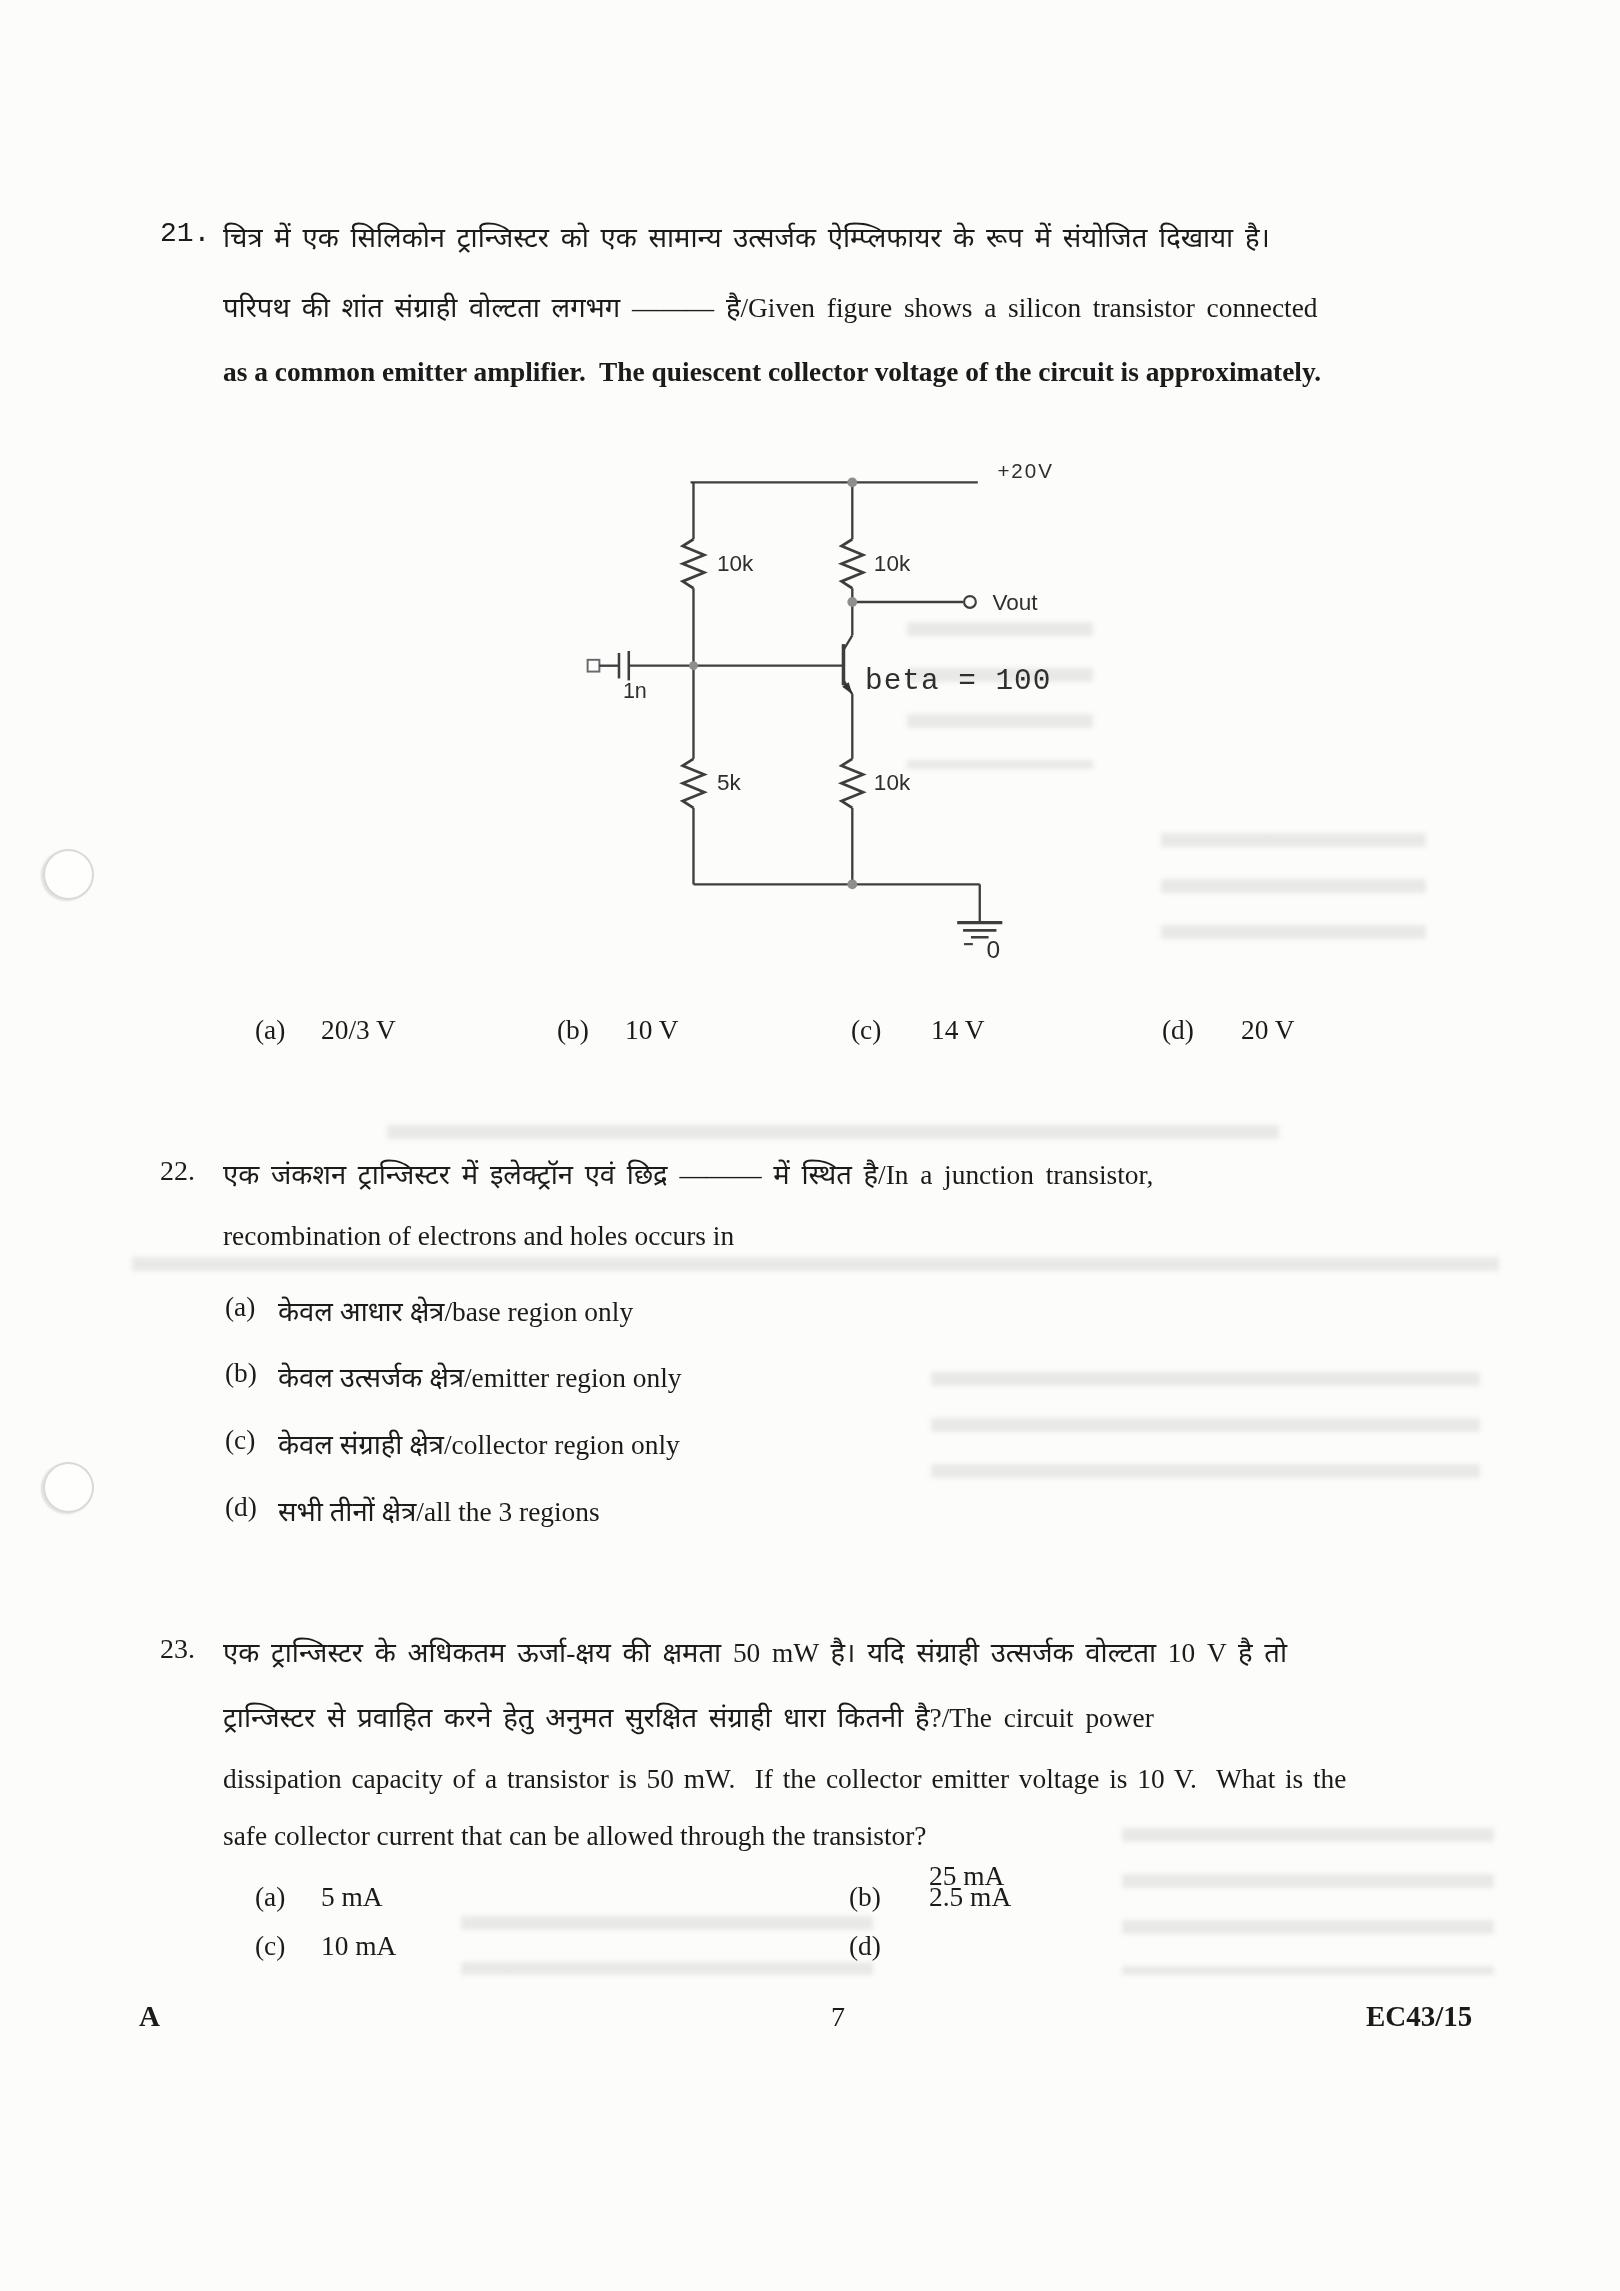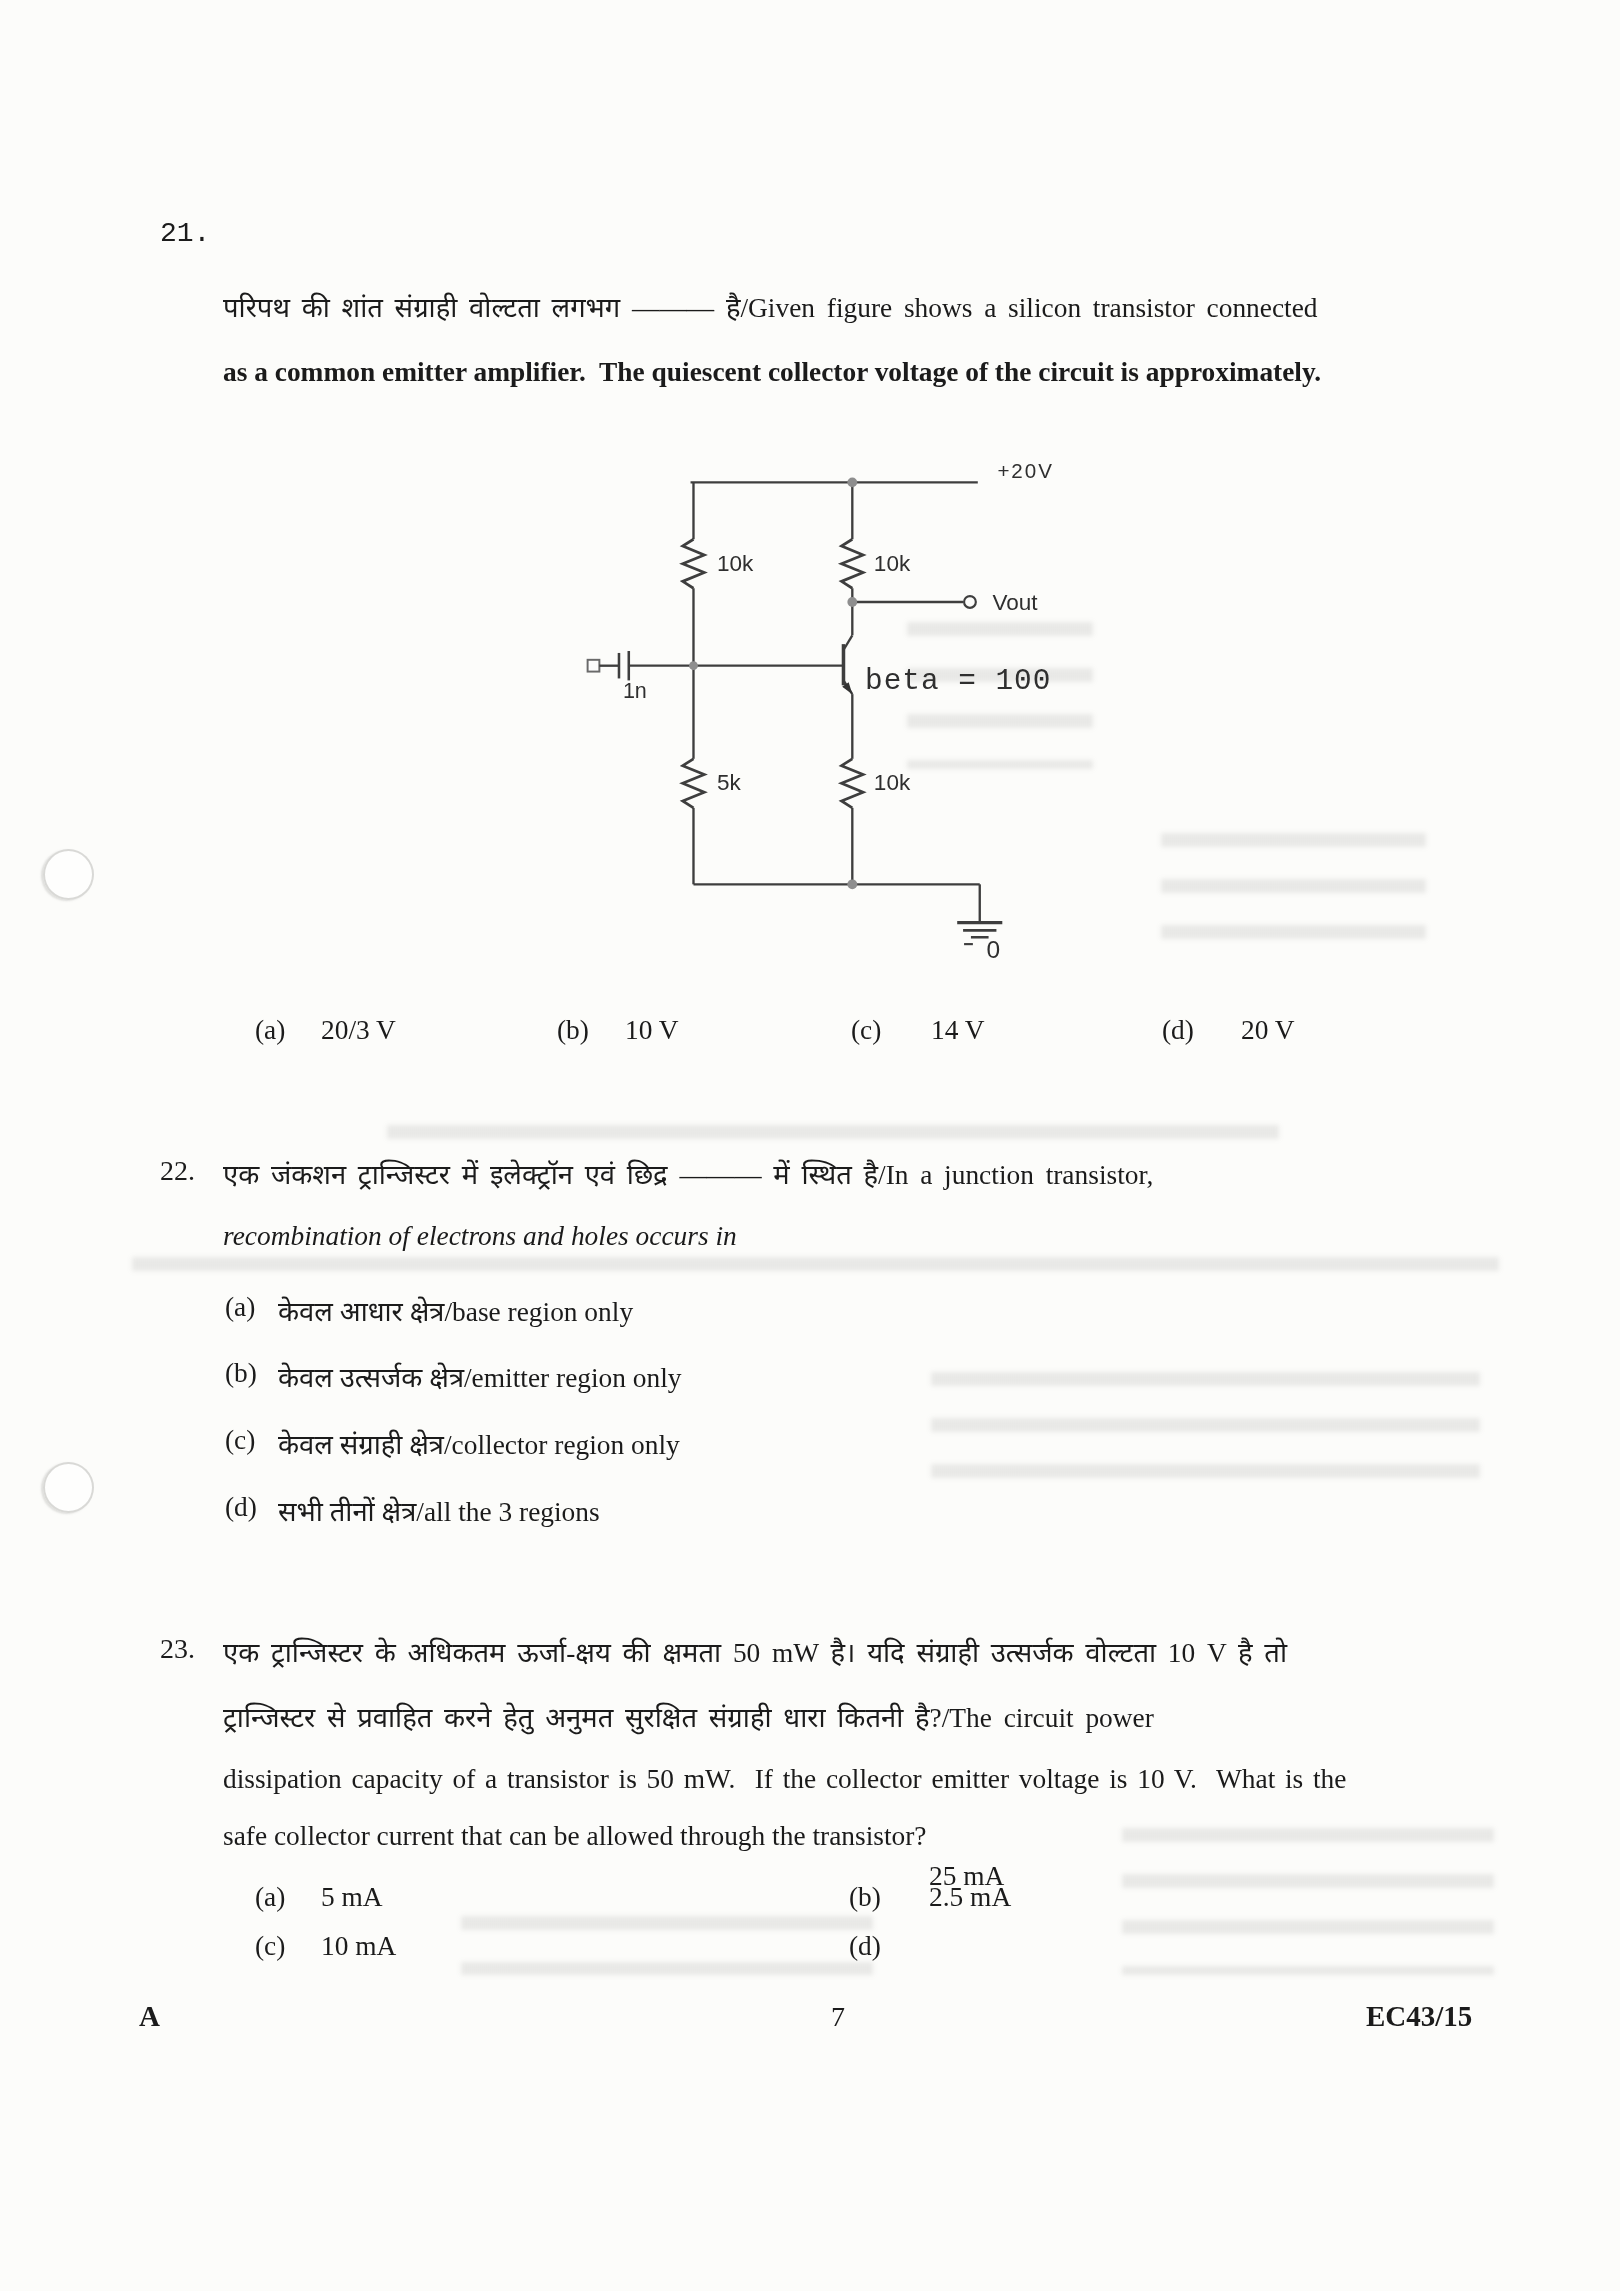--- a/index.html
+++ b/index.html
@@ -43,20 +43,21 @@
   <div class="punch" style="left:43px;top:1462px;"></div>
   <div class="ghost" style="left:907px;top:622px;width:186px;height:147px;"></div>
   <div class="ghost" style="left:1161px;top:833px;width:265px;height:137px;"></div>
   <div class="ghost" style="left:387px;top:1125px;width:892px;height:25.5px;"></div>
   <div class="ghost" style="left:132px;top:1257px;width:1367px;height:29px;"></div>
   <div class="ghost" style="left:931px;top:1372px;width:549px;height:113px;"></div>
   <div class="ghost" style="left:1122px;top:1828px;width:372px;height:147px;"></div>
   <div class="ghost" style="left:461px;top:1916px;width:412px;height:59px;"></div>
 
   <div class="abs qnum" style="left:160px;top:218px;font-family:Liberation Mono, monospace;">21.</div>
+  <div class="abs qline wide" style="left:223px;top:218px;">चित्र में एक सिलिकोन ट्रान्जिस्टर को एक सामान्य उत्सर्जक ऐम्प्लिफायर के रूप में संयोजित दिखाया है।</div>
   <div class="abs qline wide" style="left:223px;top:288px;">परिपथ की शांत संग्राही वोल्टता लगभग ——— है/Given figure shows a silicon transistor connected</div>
   <div class="abs qline" style="left:223px;top:357px;font-weight:bold;">as a common emitter amplifier.  The quiescent collector voltage of the circuit is approximately.</div>
 
   <svg class="abs" style="left:568px;top:451px;" width="549" height="549" viewBox="0 0 560 560">
     <g stroke="#3e3e3e" stroke-width="2.4" fill="none">
 
       <line x1="125" y1="32" x2="418" y2="32"></line>
 
       <line x1="128" y1="32" x2="128" y2="90"></line>
       <polyline points="128,90 117,97 139,106 117,115 139,124 117,133 128,140" stroke-width="2.8"></polyline>
@@ -113,21 +114,21 @@
   <div class="abs optvalue" style="left:321px;top:1015px;">20/3 V</div>
   <div class="abs optletter" style="left:557px;top:1015px;">(b)</div>
   <div class="abs optvalue" style="left:625px;top:1015px;">10 V</div>
   <div class="abs optletter" style="left:851px;top:1015px;">(c)</div>
   <div class="abs optvalue" style="left:931px;top:1015px;">14 V</div>
   <div class="abs optletter" style="left:1162px;top:1015px;">(d)</div>
   <div class="abs optvalue" style="left:1241px;top:1015px;">20 V</div>
 
   <div class="abs qnum" style="left:160px;top:1155px;">22.</div>
   <div class="abs qline wide" style="left:223px;top:1155px;">एक जंकशन ट्रान्जिस्टर में इलेक्ट्रॉन एवं छिद्र ——— में स्थित है/In a junction transistor,</div>
-  <div class="abs qline" style="left:223px;top:1221px;font-style:italic;">recombination of electrons and holes occurs in</div>
+  <div class="abs qline" style="left:223px;top:1221px;">recombination of electrons and holes occurs in</div>
 
   <div class="abs optletter" style="left:225px;top:1292px;">(a)</div>
   <div class="abs optvalue" style="left:278px;top:1292px;">केवल आधार क्षेत्र/base region only</div>
   <div class="abs optletter" style="left:225px;top:1358px;">(b)</div>
   <div class="abs optvalue" style="left:278px;top:1358px;">केवल उत्सर्जक क्षेत्र/emitter region only</div>
   <div class="abs optletter" style="left:225px;top:1425px;">(c)</div>
   <div class="abs optvalue" style="left:278px;top:1425px;">केवल संग्राही क्षेत्र/collector region only</div>
   <div class="abs optletter" style="left:225px;top:1492px;">(d)</div>
   <div class="abs optvalue" style="left:278px;top:1492px;">सभी तीनों क्षेत्र/all the 3 regions</div>
 

